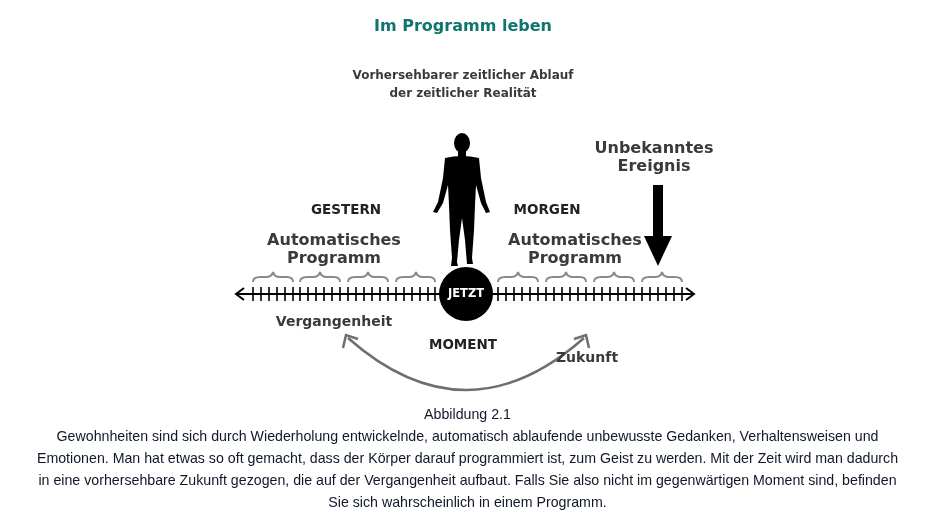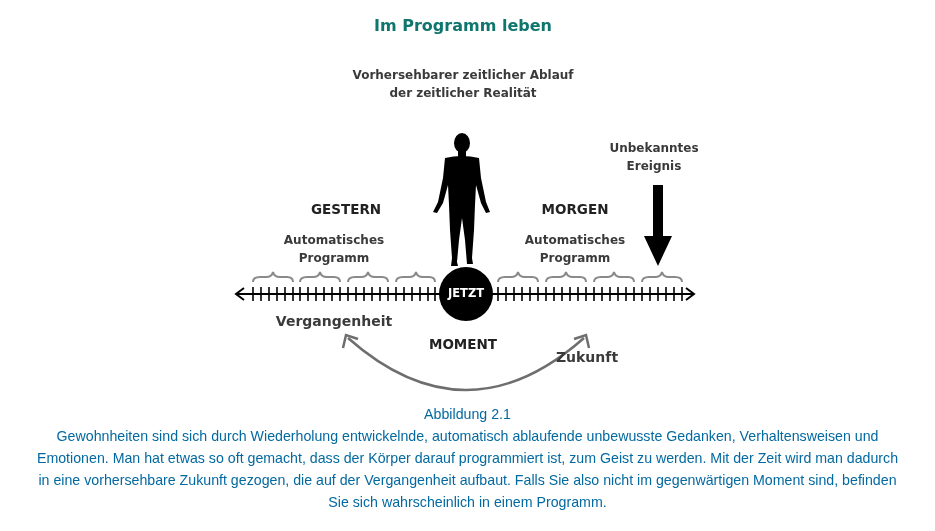--- a/index.html
+++ b/index.html
@@ -1,22 +1,22 @@
 <!DOCTYPE html>
 <html><head>
 <meta charset="utf-8">
 <style>
   html, body { margin:0; padding:0; background:#ffffff; }
   body { width:935px; height:531px; position:relative; overflow:hidden; font-family:"DejaVu Sans", sans-serif; }
   .lbl { position:absolute; text-align:center; font-family:"DejaVu Sans", sans-serif; font-weight:bold; color:#3a3a3a; white-space:nowrap; transform:translateX(-50%); }
   .title { top:16px; left:463px; font-size:16px; color:#0f766e; }
   .sub { top:66px; left:463px; font-size:12px; line-height:18px; }
   .sec { font-size:13.5px; color:#222; }
-  .auto { font-size:12px; line-height:18px; }
-  .caption-wrap { position:absolute; left:0; top:403px; width:935px; text-align:center; font-family:"Liberation Sans", sans-serif; font-size:14.2px; color:#0369a1; line-height:22px; }
+  .auto { font-size:16px; line-height:18px; }
+  .caption-wrap { position:absolute; left:0; top:403px; width:935px; text-align:center; font-family:"Liberation Sans", sans-serif; font-size:14.2px; color:#0f172a; line-height:22px; }
   .caption-wrap p { margin:0; padding:0 36px; }
   svg { position:absolute; left:0; top:0; }
 </style>
 </head>
 <body>
 
 <svg width="935" height="531" viewBox="0 0 935 531">
 
   <line x1="236" y1="294" x2="694" y2="294" stroke="#000" stroke-width="2"></line>
 
@@ -112,21 +112,21 @@
   <div>Vorhersehbarer zeitlicher Ablauf</div>
   <div>der zeitlicher Realität</div>
 </div>
 
 <div class="lbl sec" style="top:201px; left:346px;">GESTERN</div>
 <div class="lbl auto" style="top:231px; left:334px;">
   <div>Automatisches</div>
   <div>Programm</div>
 </div>
 
-<div class="lbl sec" style="top:201px; left:575px;">MORGEN</div>
+<div class="lbl sec" style="top:201px; left:547px;">MORGEN</div>
 <div class="lbl auto" style="top:231px; left:575px;">
   <div>Automatisches</div>
   <div>Programm</div>
 </div>
 
 <div class="lbl auto" style="top:139px; left:654px;">
   <div>Unbekanntes</div>
   <div>Ereignis</div>
 </div>
 

